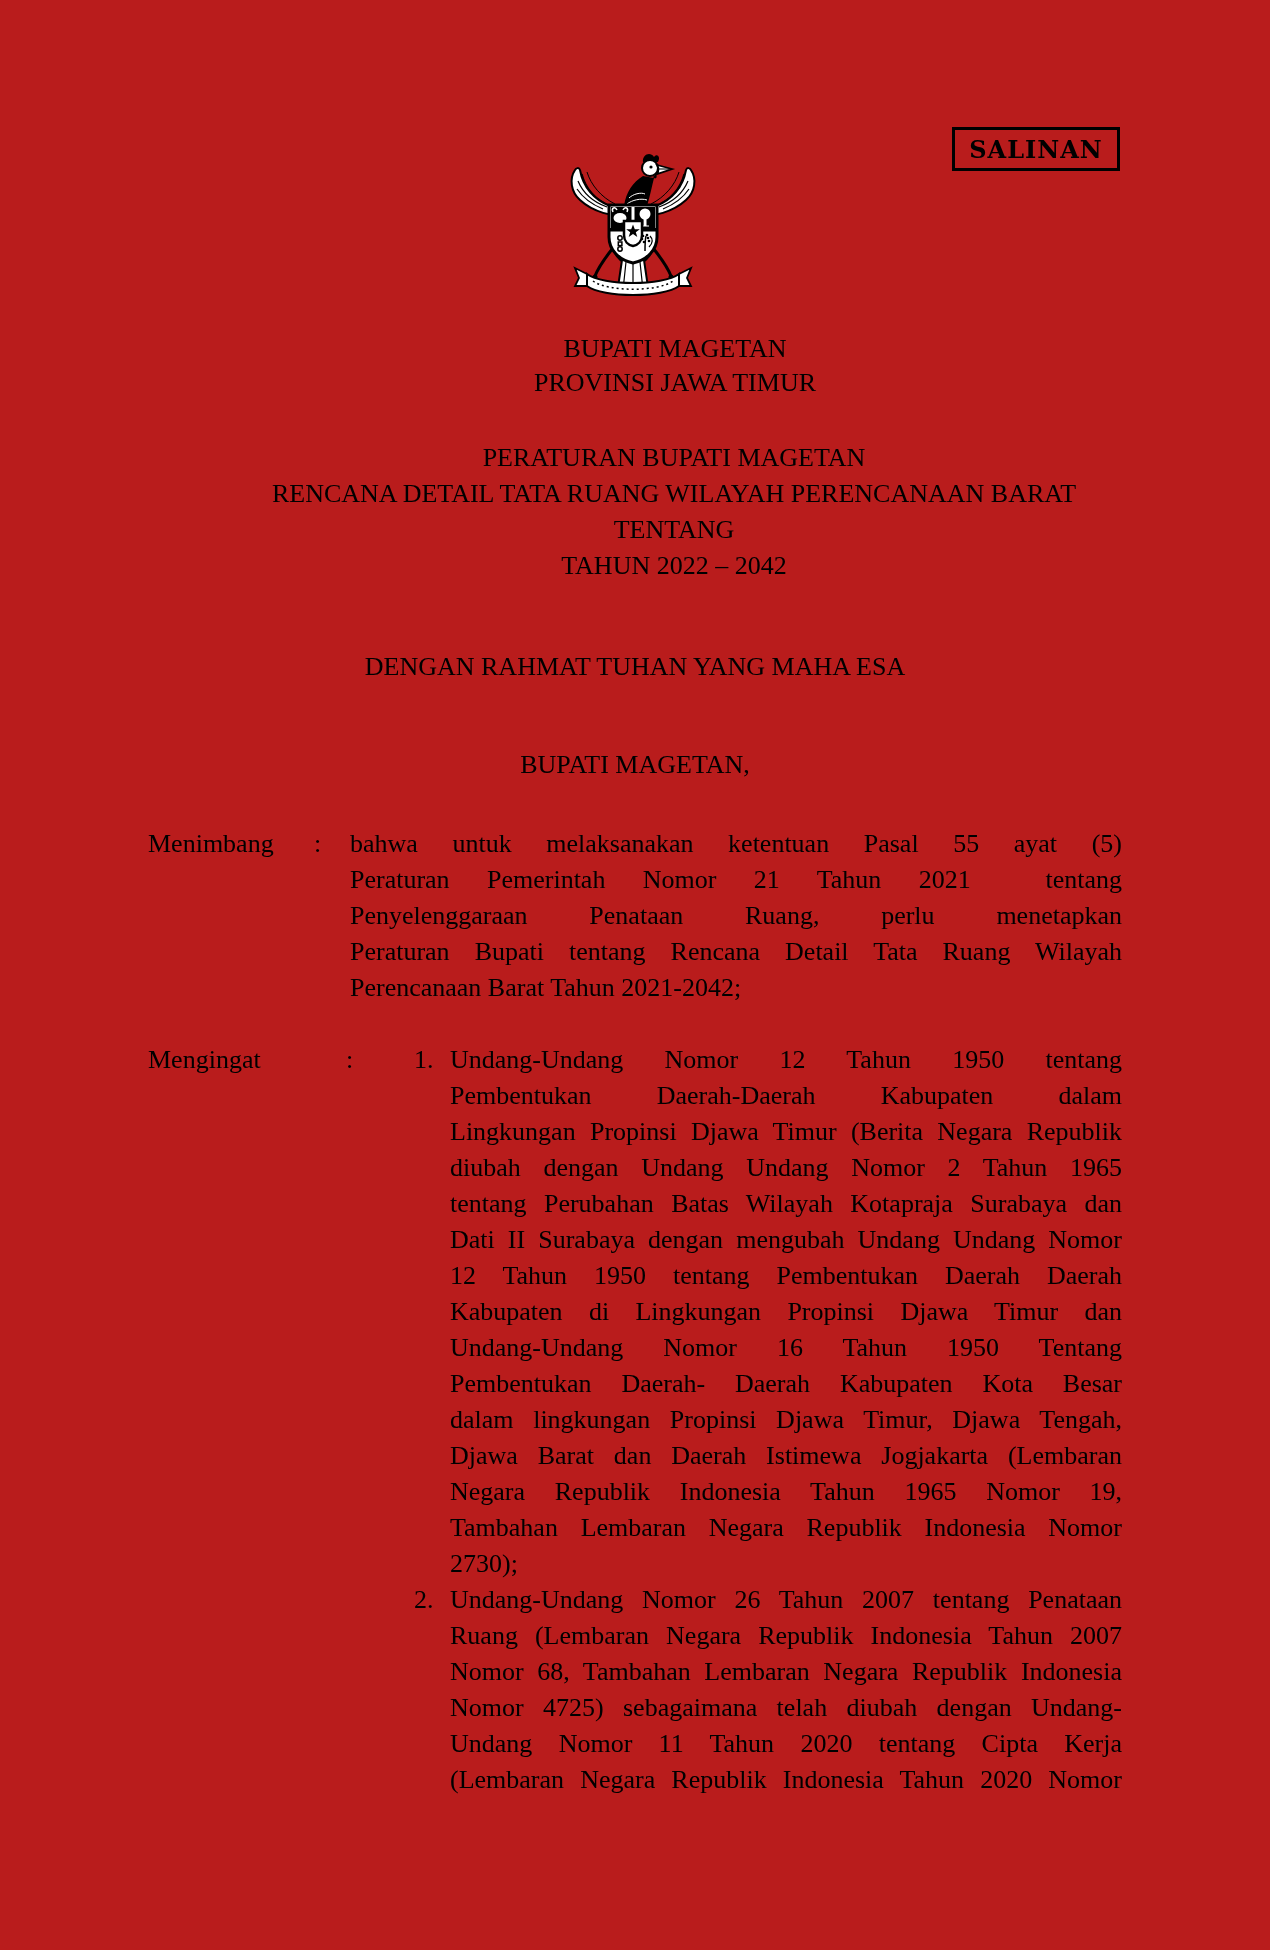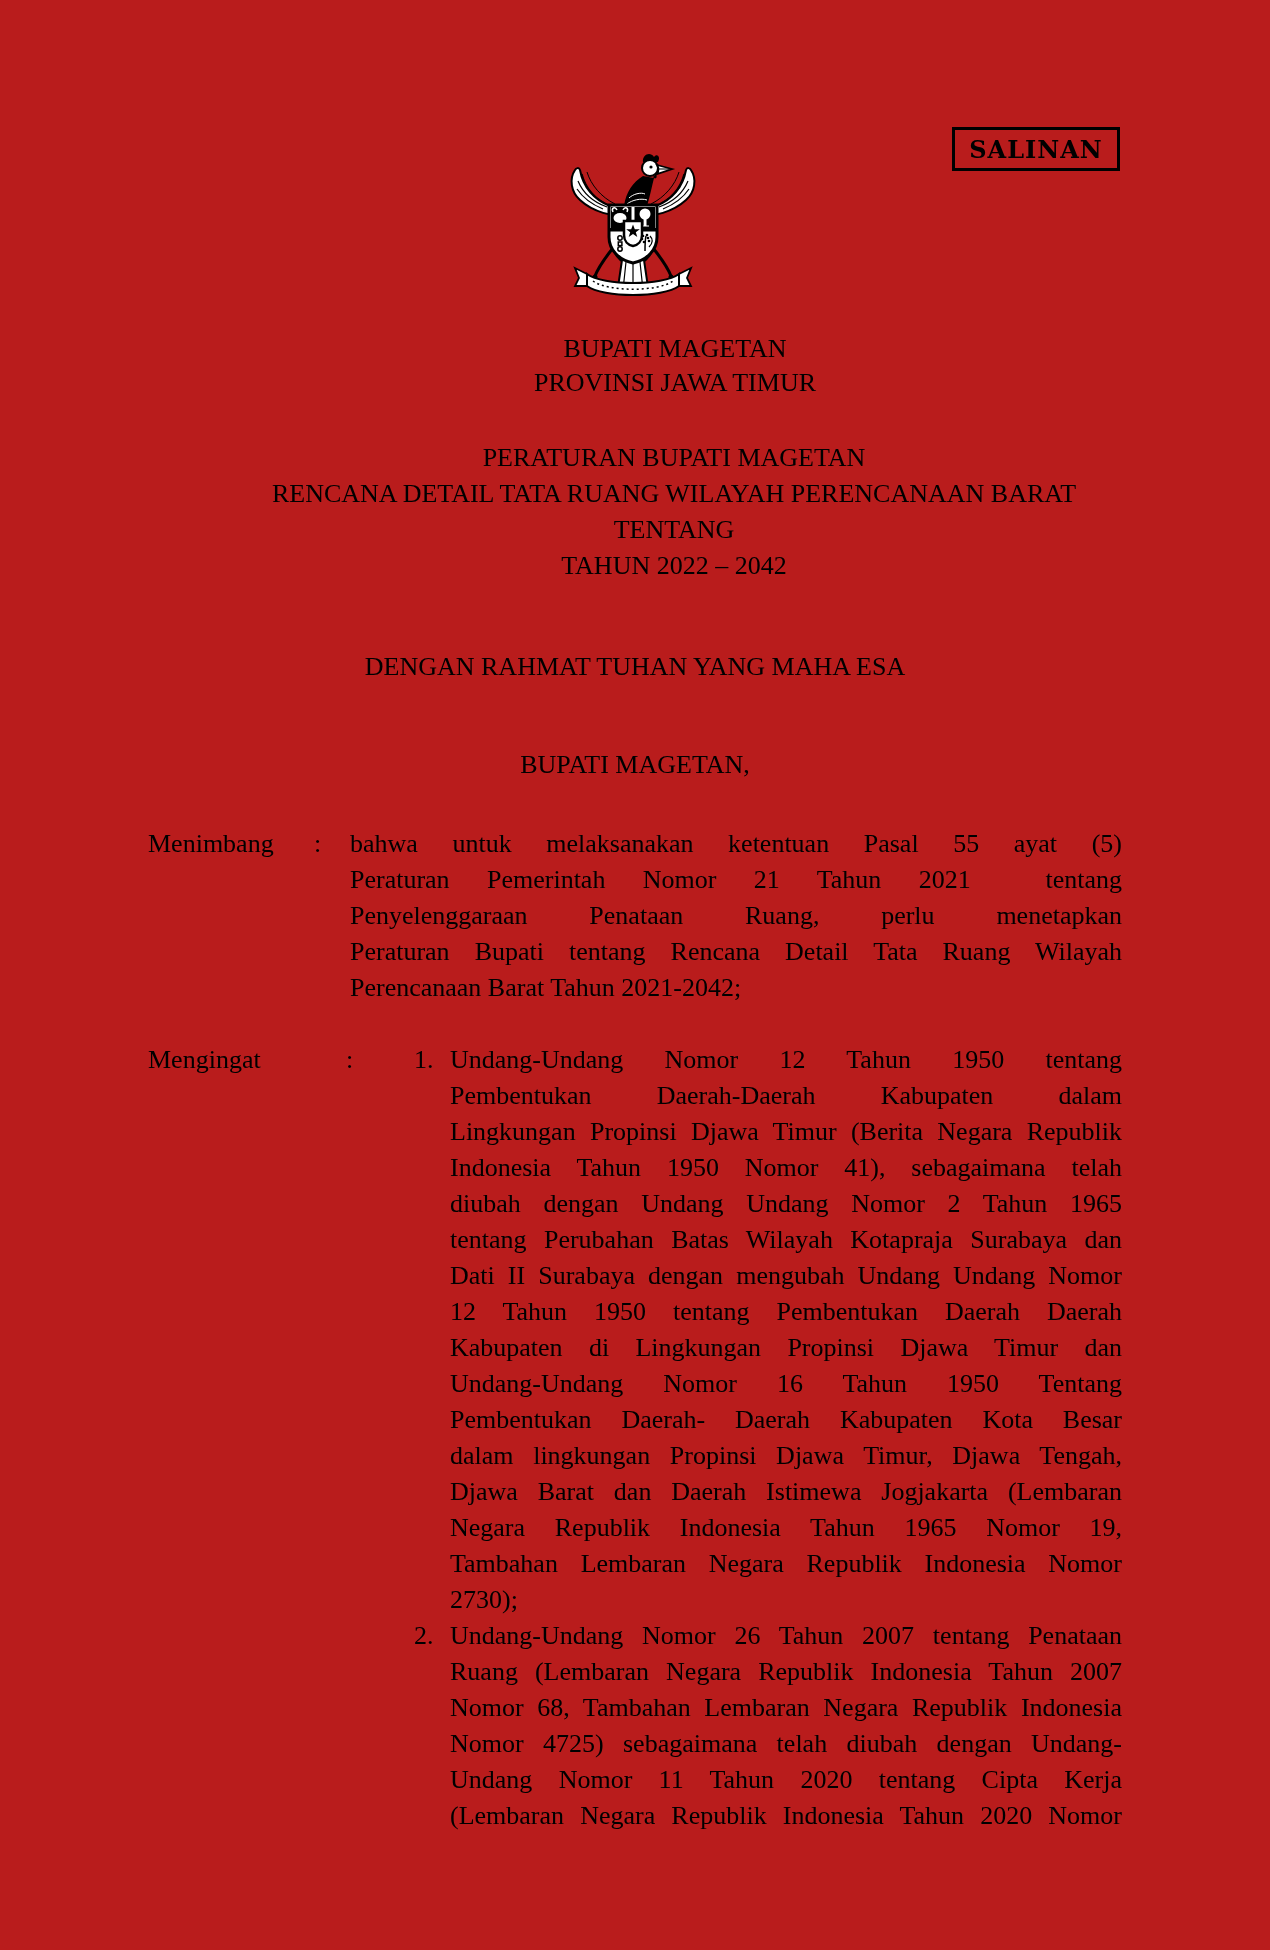--- a/index.html
+++ b/index.html
@@ -137,21 +137,20 @@
   <div class="clause mengingat">
     <div class="clabel">Mengingat</div>
     <div class="ccolon">:</div>
     <div class="ccontent">
       <div class="numitem">
         <div class="inum">1.</div>
         <div>
             <div class="tline">Undang-Undang Nomor 12 Tahun 1950 tentang</div>
             <div class="tline">Pembentukan Daerah-Daerah Kabupaten dalam</div>
             <div class="tline">Lingkungan Propinsi Djawa Timur (Berita Negara Republik</div>
-            <div class="tline">Indonesia Tahun 1950 Nomor 41), sebagaimana telah</div>
             <div class="tline">diubah dengan Undang Undang Nomor 2 Tahun 1965</div>
             <div class="tline">tentang Perubahan Batas Wilayah Kotapraja Surabaya dan</div>
             <div class="tline">Dati II Surabaya dengan mengubah Undang Undang Nomor</div>
             <div class="tline">12 Tahun 1950 tentang Pembentukan Daerah Daerah</div>
             <div class="tline">Kabupaten di Lingkungan Propinsi Djawa Timur dan</div>
             <div class="tline">Undang-Undang Nomor 16 Tahun 1950 Tentang</div>
             <div class="tline">Pembentukan Daerah- Daerah Kabupaten Kota Besar</div>
             <div class="tline">dalam lingkungan Propinsi Djawa Timur, Djawa Tengah,</div>
             <div class="tline">Djawa Barat dan Daerah Istimewa Jogjakarta (Lembaran</div>
             <div class="tline">Negara Republik Indonesia Tahun 1965 Nomor 19,</div>

